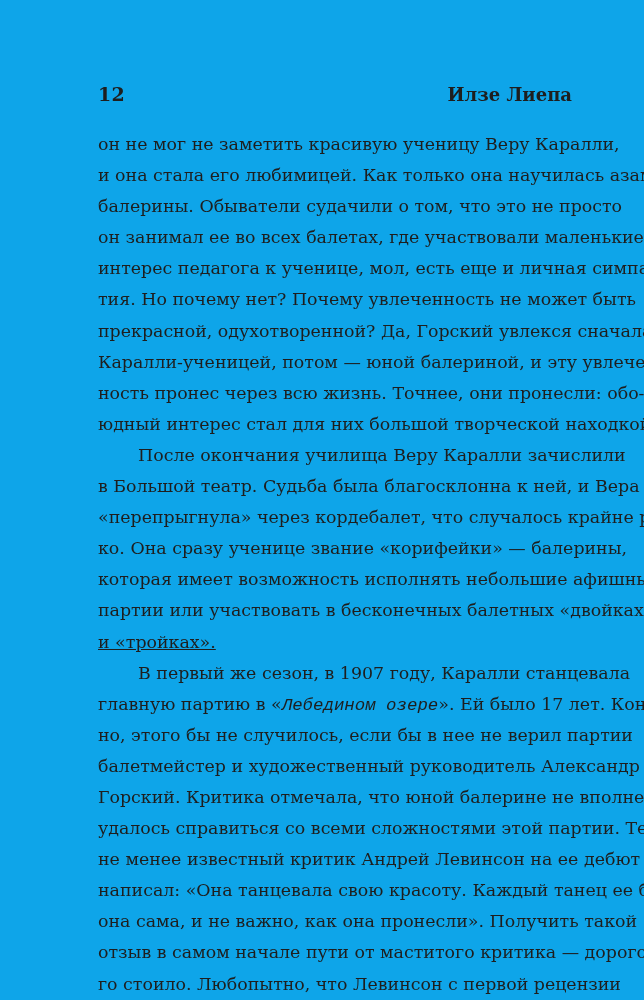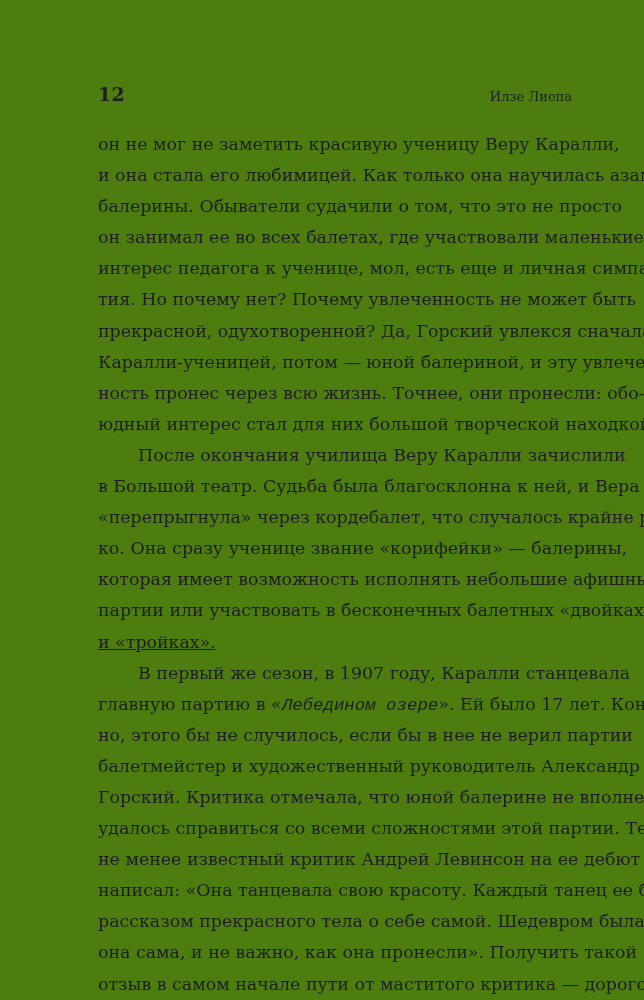--- a/index.html
+++ b/index.html
@@ -13,41 +13,41 @@
       position: relative;
       overflow: hidden;
       font-family: "DejaVu Serif", "Liberation Serif", serif;
       color: #1e1e1e;
     }
     .page {
       position: absolute;
       left: 0; top: 0;
       width: 644px;
       height: 1000px;
-      background: #4d7c0f;
+      background: #0ea5e9;
     }
     .running-head {
       position: absolute;
       left: 98px;
       width: 474px;
       top: 80px;
       height: 28px;
       display: flex;
       justify-content: space-between;
       align-items: baseline;
       font-size: 19px;
       line-height: 28px;
     }
     .page-number {
       font-weight: bold;
       letter-spacing: 0.3px;
     }
     .running-title {
-      font-weight: normal;
-      font-size: 13px;
+      font-weight: bold;
+      font-size: 18px;
     }
     .body-text {
       position: absolute;
       left: 98px;
       top: 129px;
       width: 474px;
       font-size: 17.4px;
       line-height: 31.1px;
     }
     .line {
@@ -98,19 +98,18 @@
     <span class="line">партии или участвовать в бесконечных балетных «двойках»</span>
     <span class="line short">и «тройках».</span>
     <span class="line indent">В первый же сезон, в 1907 году, Каралли станцевала</span>
     <span class="line"><span>главную партию в «</span><em>Лебедином озере</em><span>». Ей было 17 лет. Конеч-</span></span>
     <span class="line">но, этого бы не случилось, если бы в нее не верил партии</span>
     <span class="line">балетмейстер и художественный руководитель Александр</span>
     <span class="line">Горский. Критика отмечала, что юной балерине не вполне</span>
     <span class="line">удалось справиться со всеми сложностями этой партии. Тем</span>
     <span class="line">не менее известный критик Андрей Левинсон на ее дебют</span>
     <span class="line">написал: «Она танцевала свою красоту. Каждый танец ее был</span>
-    <span class="line">рассказом прекрасного тела о себе самой. Шедевром была</span>
     <span class="line">она сама, и не важно, как она пронесли». Получить такой</span>
     <span class="line">отзыв в самом начале пути от маститого критика — дорого-</span>
     <span class="line">го стоило. Любопытно, что Левинсон с первой рецензии</span>
 
   </div>
 </div>
 
 </body></html>

